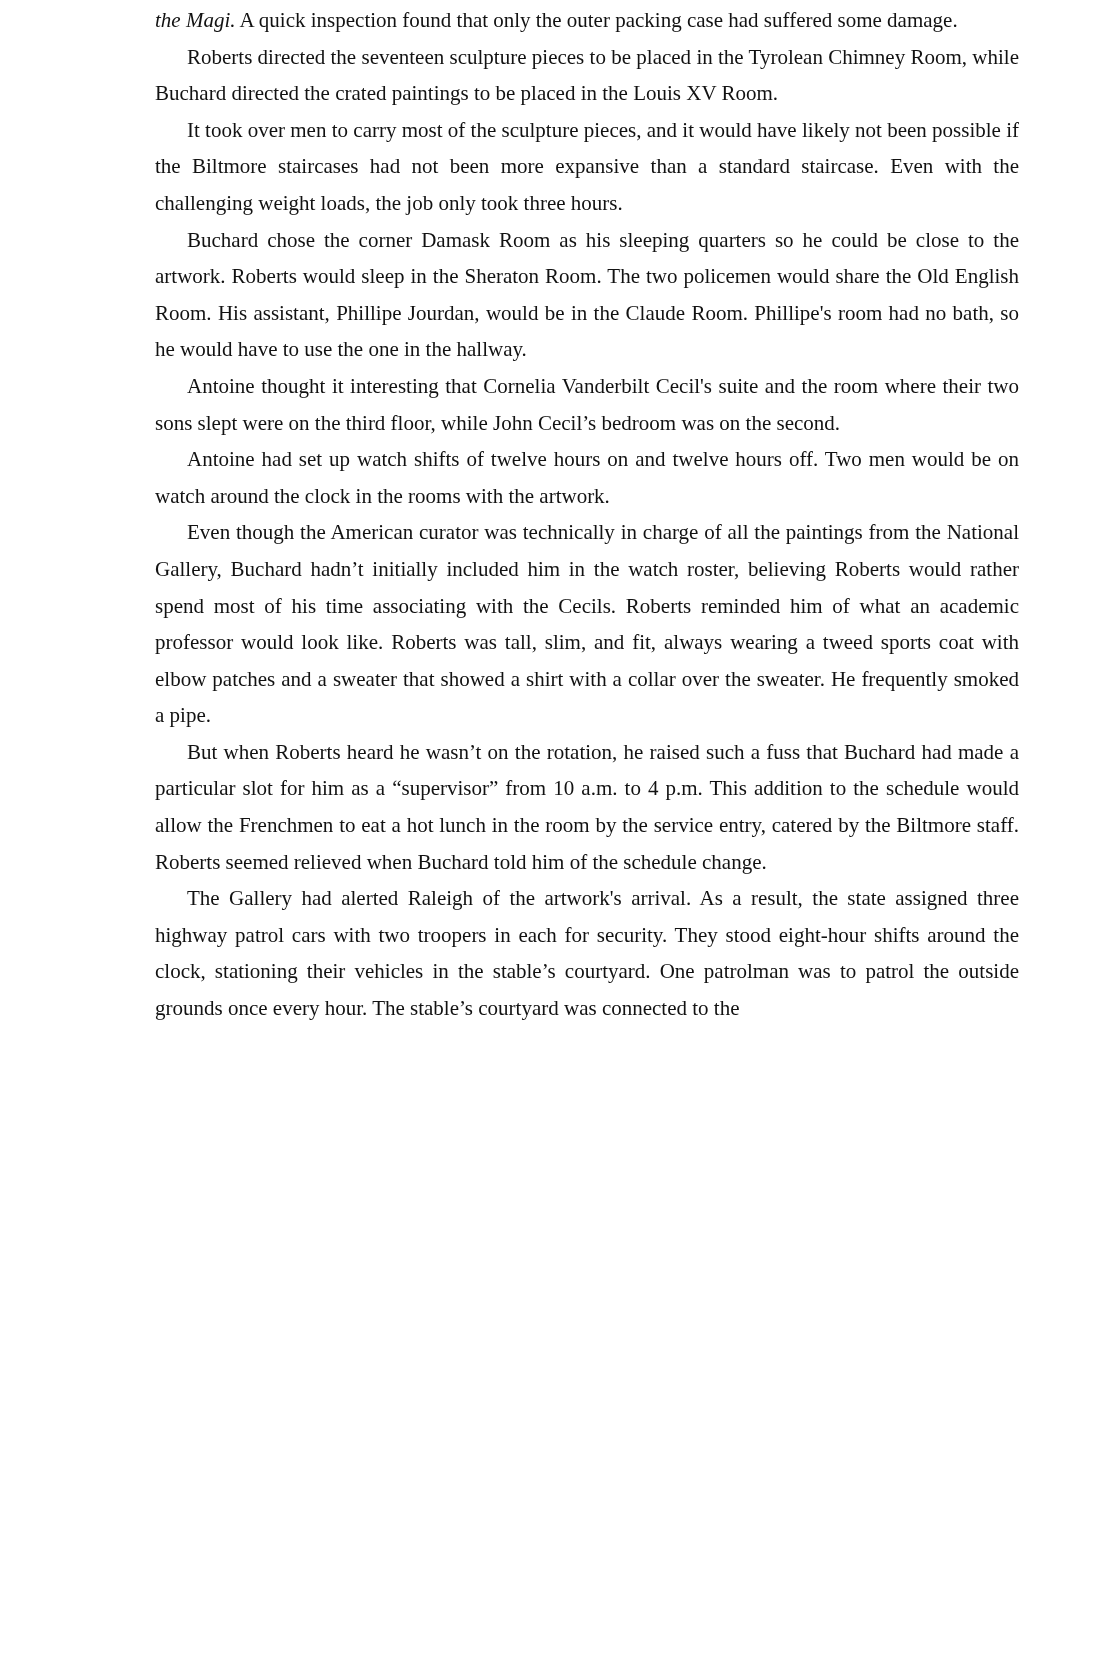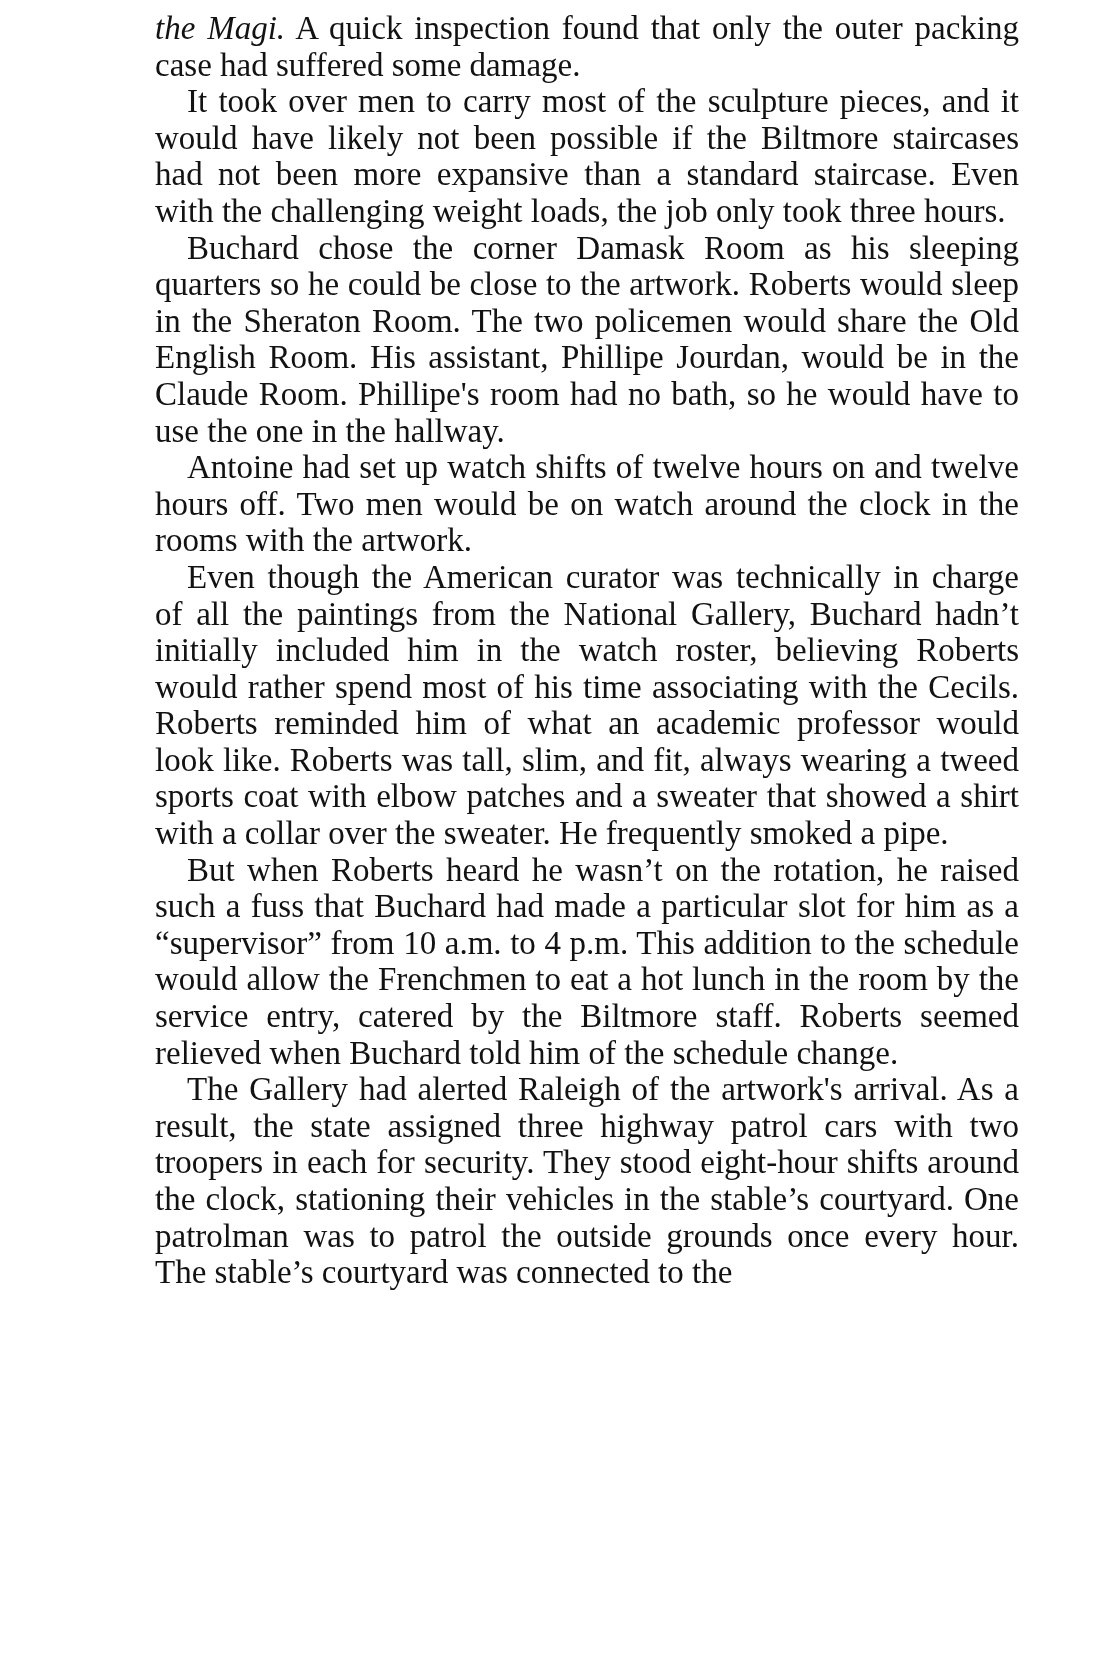--- a/index.html
+++ b/index.html
@@ -10,24 +10,24 @@
   .page {
     position: relative;
     width: 1112px;
     height: 1667px;
     background: #ffffff;
     overflow: hidden;
   }
   .text-column {
     position: absolute;
     left: 155px;
-    top: 10px;
+    top: 2px;
     width: 864px;
     font-family: "Liberation Serif", serif;
-    font-size: 33px;
+    font-size: 21px;
     line-height: 36.6px;
     text-align: justify;
     color: #121212;
     -webkit-hyphens: none;
     hyphens: none;
   }
   .text-column p {
     margin: 0;
     padding: 0;
   }
@@ -37,20 +37,22 @@
   .text-column .ital {
     font-style: italic;
   }
 </style>
 </head>
 <body>
 
 <main class="page" style="background: rgb(255, 255, 255);">
   <div class="text-column" style="color: rgb(18, 18, 18);">
       <p><span class="ital">the Magi.</span><span> A quick inspection found that only the outer packing case had suffered some damage.</span></p>
+      <p class="indent"><span>Roberts directed the seventeen sculpture pieces to be placed in the Tyrolean Chimney Room, while Buchard directed the crated paintings to be placed in the Louis XV Room.</span></p>
       <p class="indent"><span>It took over men to carry most of the sculpture pieces, and it would have likely not been possible if the Biltmore staircases had not been more expansive than a standard staircase. Even with the challenging weight loads, the job only took three hours.</span></p>
       <p class="indent"><span>Buchard chose the corner Damask Room as his sleeping quarters so he could be close to the artwork. Roberts would sleep in the Sheraton Room. The two policemen would share the Old English Room. His assistant, Phillipe Jourdan, would be in the Claude Room. Phillipe's room had no bath, so he would have to use the one in the hallway.</span></p>
+      <p class="indent"><span>Antoine thought it interesting that Cornelia Vanderbilt Cecil's suite and the room where their two sons slept were on the third floor, while John Cecil’s bedroom was on the second.</span></p>
       <p class="indent"><span>Antoine had set up watch shifts of twelve hours on and twelve hours off. Two men would be on watch around the clock in the rooms with the artwork.</span></p>
       <p class="indent"><span>Even though the American curator was technically in charge of all the paintings from the National Gallery, Buchard hadn’t initially included him in the watch roster, believing Roberts would rather spend most of his time associating with the Cecils. Roberts reminded him of what an academic professor would look like. Roberts was tall, slim, and fit, always wearing a tweed sports coat with elbow patches and a sweater that showed a shirt with a collar over the sweater. He frequently smoked a pipe.</span></p>
       <p class="indent"><span>But when Roberts heard he wasn’t on the rotation, he raised such a fuss that Buchard had made a particular slot for him as a “supervisor” from 10 a.m. to 4 p.m. This addition to the schedule would allow the Frenchmen to eat a hot lunch in the room by the service entry, catered by the Biltmore staff. Roberts seemed relieved when Buchard told him of the schedule change.</span></p>
       <p class="indent"><span>The Gallery had alerted Raleigh of the artwork's arrival. As a result, the state assigned three highway patrol cars with two troopers in each for security. They stood eight-hour shifts around the clock, stationing their vehicles in the stable’s courtyard. One patrolman was to patrol the outside grounds once every hour. The stable’s courtyard was connected to the</span></p>
     </div>
 </main>
 
 </body></html>

